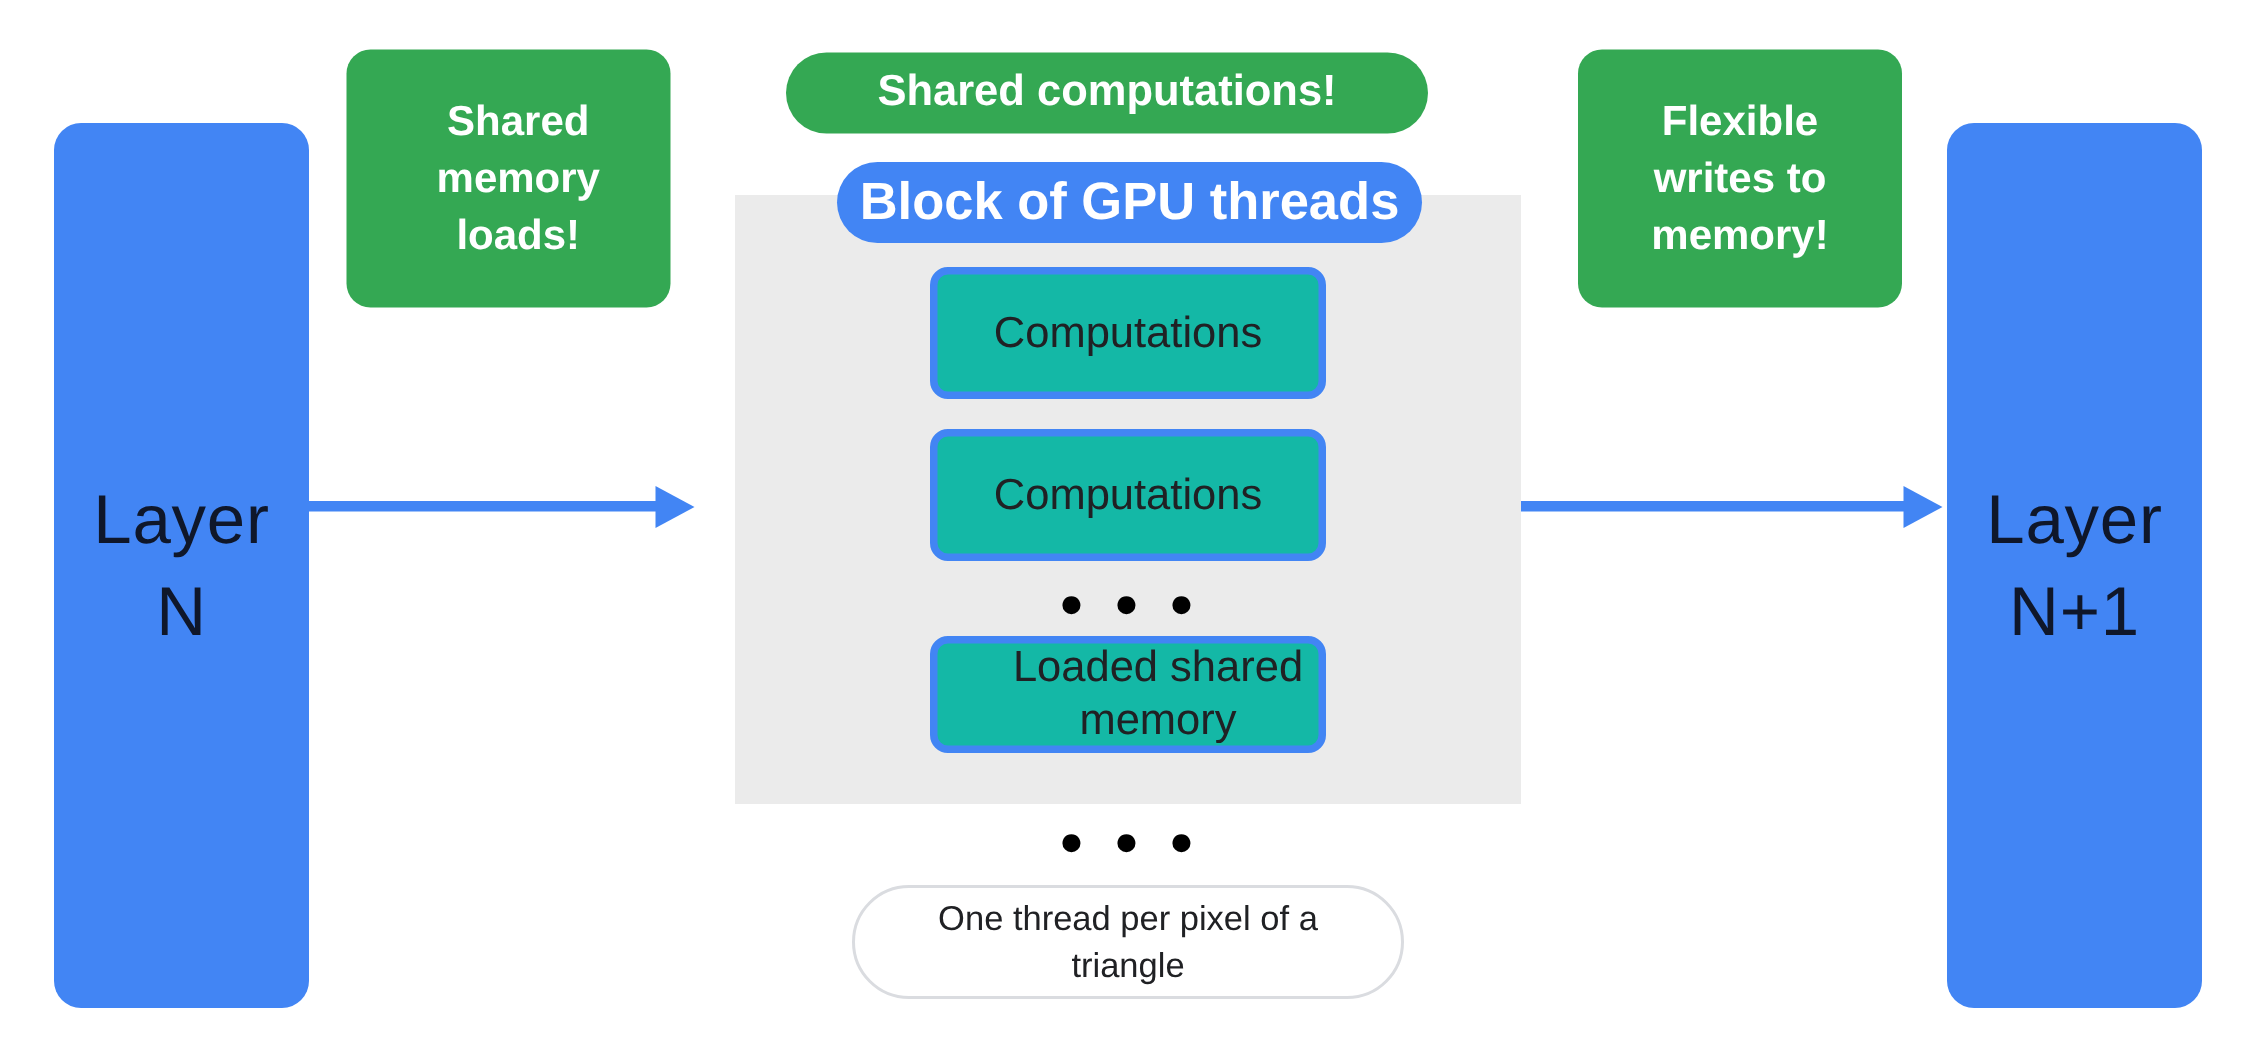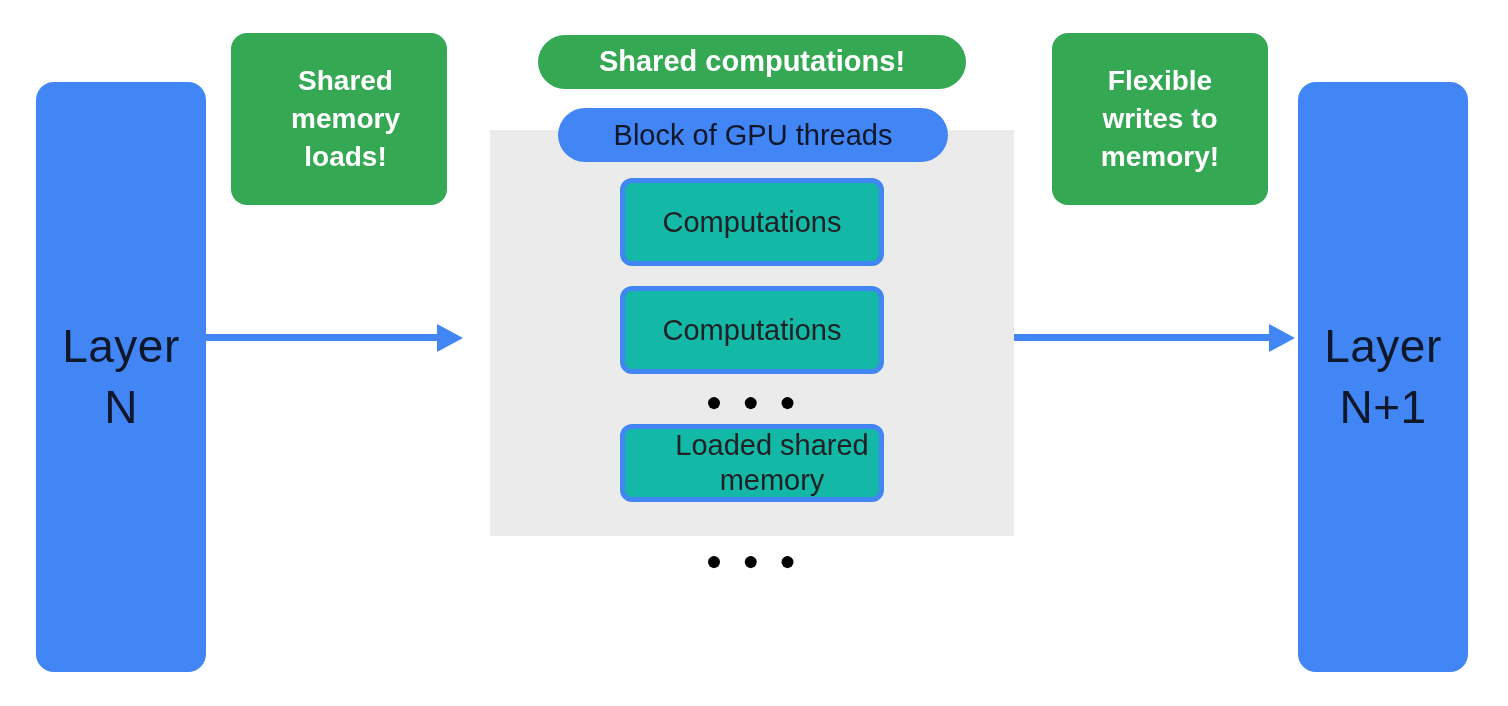--- a/index.html
+++ b/index.html
@@ -55,40 +55,40 @@
     width: 216px;
     height: 172px;
     top: 33px;
     border-radius: 16px;
     font-size: 28px;
     padding: 0 28px;
   }
   .badge-box.left-badge  { left: 231px; padding-left: 41px; }
   .badge-box.right-badge { left: 1052px; }
   .badge-pill {
-    left: 538px;
+    left: 524px;
     top: 35px;
     width: 428px;
     height: 54px;
     border-radius: 27px;
     font-size: 29px;
     z-index: 3;
   }
 
   
   .gpu-pill {
     position: absolute;
     left: 558px;
     top: 108px;
     width: 390px;
     height: 54px;
     background: var(--blue, #4285F4);
-    color: #0f172a;
-    font-weight: 400;
-    font-size: 29px;
+    color: #ffffff;
+    font-weight: 700;
+    font-size: 35px;
     border-radius: 27px;
     display: flex;
     align-items: center;
     justify-content: center;
     z-index: 2;
   }
 
   
   .gray-box {
     position: absolute;
@@ -210,17 +210,18 @@
   <div class="thread-box comp-1">Computations</div>
 
   <div class="thread-box comp-2">Computations</div>
 
   <div class="dots in-gray">● ● ●</div>
 
   <div class="thread-box loaded">Loaded shared memory</div>
 
   <div class="dots below-gray">● ● ●</div>
 
+  <div class="note-pill">One thread per pixel of a triangle</div>
 
   <div class="arrow left-arrow"></div>
   <div class="arrow right-arrow"></div>
 
 </div>
 
 </body></html>

